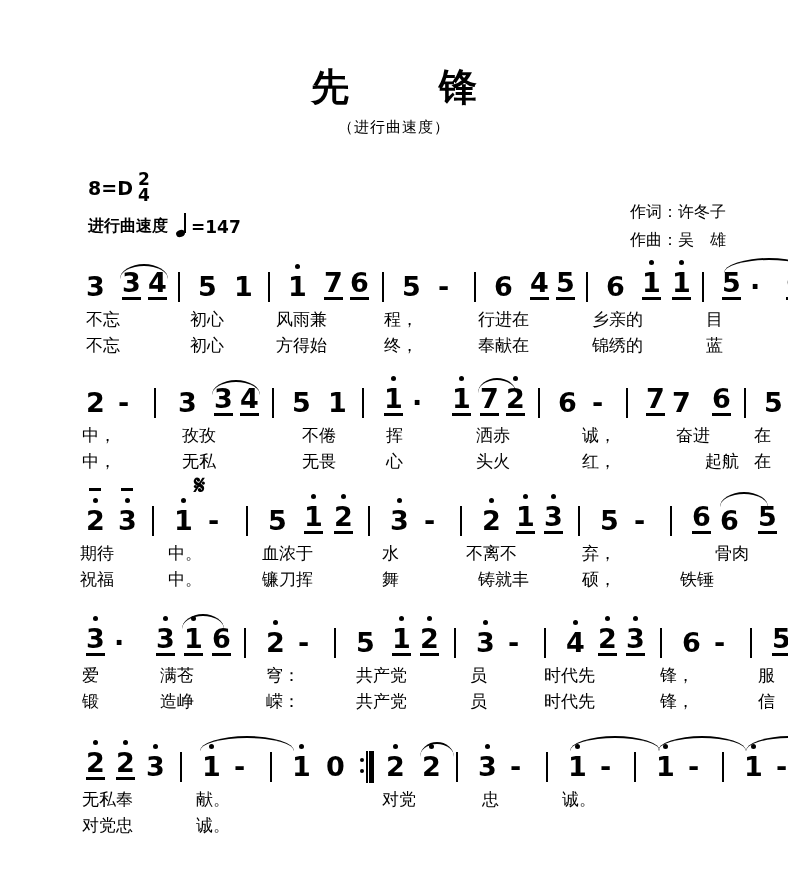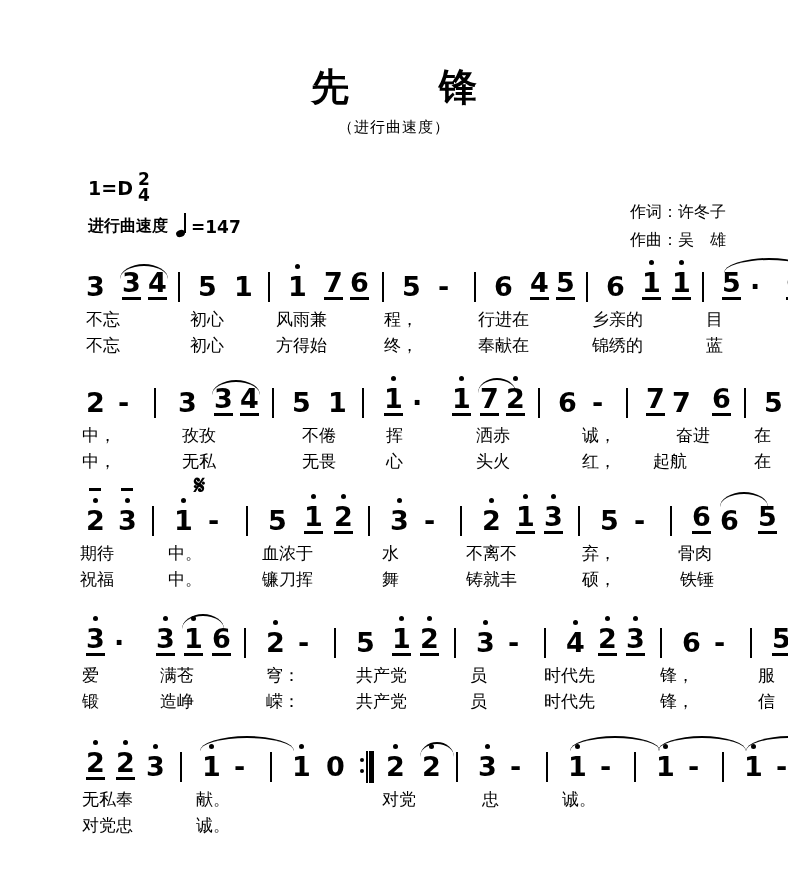--- a/index.html
+++ b/index.html
@@ -217,21 +217,21 @@
     font-family: "DejaVu Sans", "Liberation Sans", sans-serif;
   }
 </style>
 </head>
 <body>
 
 <div class="title">先　锋</div>
 <div class="subtitle">（进行曲速度）</div>
 
 <div class="keysig">
-  <span>1=D</span>
+  <span>8=D</span>
   <span class="frac">
     <span class="num">2</span>
     <span class="den">4</span>
   </span>
 </div>
 
 <div class="tempo">
   <span>进行曲速度</span>
   <span class="quarter"></span>
   <span class="bpm">=147</span>
@@ -331,21 +331,21 @@
         <span class="lyric" style="left: 590px;">奋进</span>
         <span class="lyric" style="left: 668px;">在</span>
       </div>
       <div class="lyricrow">
         <span class="lyric" style="left: -4px;">中，</span>
         <span class="lyric" style="left: 96px;">无私</span>
         <span class="lyric" style="left: 216px;">无畏</span>
         <span class="lyric" style="left: 300px;">心</span>
         <span class="lyric" style="left: 390px;">头火</span>
         <span class="lyric" style="left: 496px;">红，</span>
-        <span class="lyric" style="left: 567px;">起航</span>
+        <span class="lyric" style="left: 619px;">起航</span>
         <span class="lyric" style="left: 668px;">在</span>
       </div>
     </div>
     <div class="system" style="top: 496px;">
       <div class="noterow">
         <span class="note oct-up stress" style="left: 0px;">2</span>
         <span class="note oct-up stress" style="left: 32px;">3</span>
         <span class="bar" style="left: 66px;"></span>
         <span class="note oct-up" style="left: 88px;">1</span>
         <span class="dash" style="left: 122px;">-</span>
@@ -370,28 +370,28 @@
         <span class="slur" style="left: 634px; width: 48px; top: -4px;"></span>
         <span class="segno" style="left: 108px; top: -24px;">𝄋</span>
       </div>
       <div class="lyricrow">
         <span class="lyric" style="left: -6px;">期待</span>
         <span class="lyric" style="left: 82px;">中。</span>
         <span class="lyric" style="left: 176px;">血浓于</span>
         <span class="lyric" style="left: 296px;">水</span>
         <span class="lyric" style="left: 380px;">不离不</span>
         <span class="lyric" style="left: 496px;">弃，</span>
-        <span class="lyric" style="left: 592px; text-align: center;">骨肉</span>
+        <span class="lyric" style="left: 629px; text-align: center;">骨肉</span>
       </div>
       <div class="lyricrow">
         <span class="lyric" style="left: -6px;">祝福</span>
         <span class="lyric" style="left: 82px;">中。</span>
         <span class="lyric" style="left: 176px;">镰刀挥</span>
         <span class="lyric" style="left: 296px;">舞</span>
-        <span class="lyric" style="left: 380px;">铸就丰</span>
+        <span class="lyric" style="left: 392px;">铸就丰</span>
         <span class="lyric" style="left: 496px;">硕，</span>
         <span class="lyric" style="left: 594px;">铁锤</span>
       </div>
     </div>
     <div class="system" style="top: 618px;">
       <div class="noterow">
         <span class="note u1 oct-up" style="left: 0px;">3</span>
         <span class="dot-sep" style="left: 28px;">·</span>
         <span class="note u1 oct-up" style="left: 70px;">3</span>
         <span class="note u1 oct-up" style="left: 98px;">1</span>

